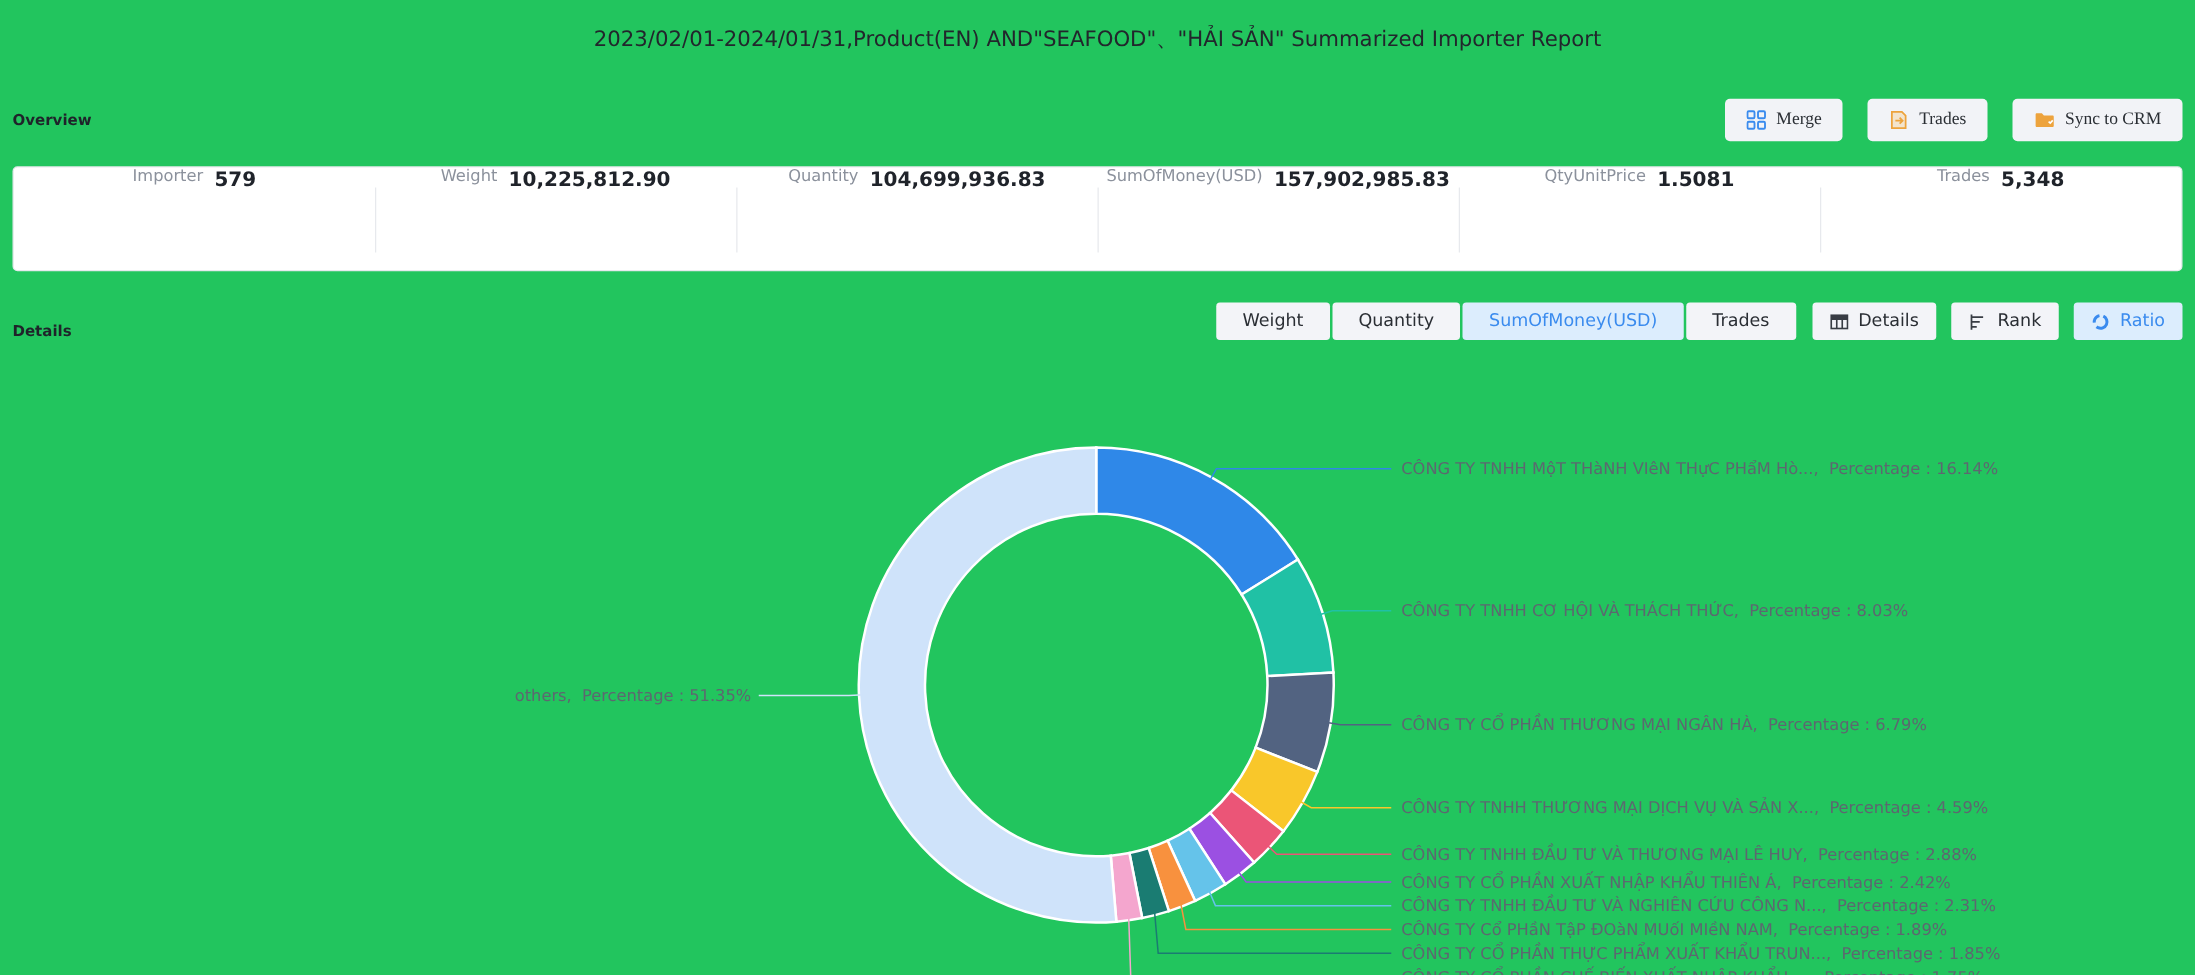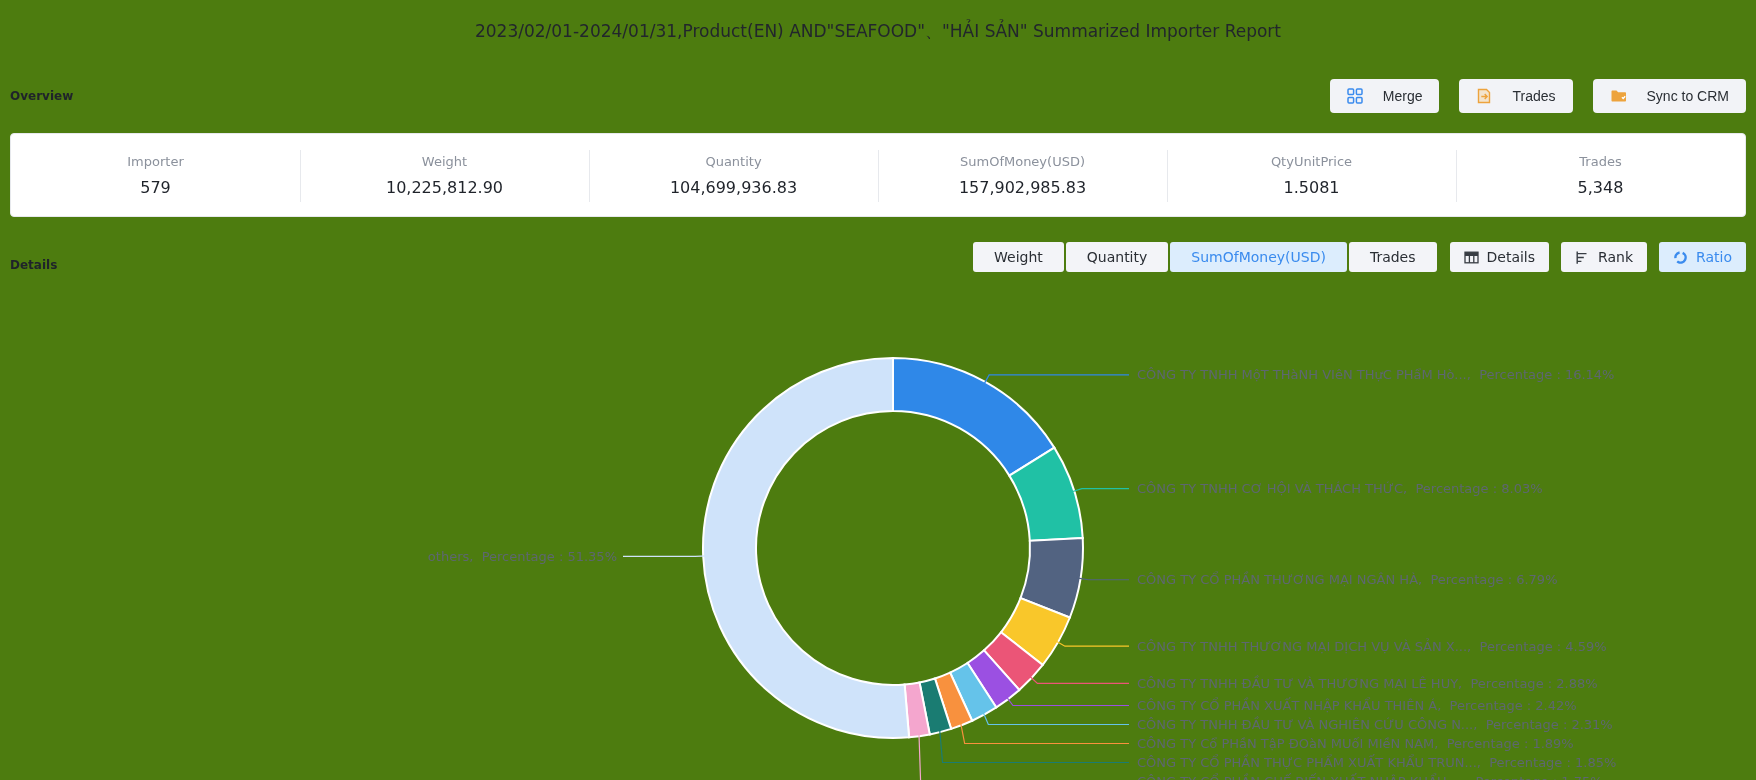--- a/index.html
+++ b/index.html
@@ -1,38 +1,38 @@
 <!DOCTYPE html>
 <html><head>
 <meta charset="utf-8">
 <style>
   *{margin:0;padding:0;box-sizing:border-box}
   html,body{width:1756px;height:780px;background:#fff;font-family:"DejaVu Sans","Liberation Sans",sans-serif;color:#22262c}
-  .page{position:relative;width:1756px;height:780px;overflow:hidden;background:#4d7c0f}
+  .page{position:relative;width:1756px;height:780px;overflow:hidden;background:#22c55e}
   .report-title{position:absolute;top:20px;left:0;width:100%;text-align:center;font-size:17px;font-weight:500;color:#22262c}
   .overview-row{position:absolute;top:78px;left:10px;right:10px;height:36px;display:flex;justify-content:space-between;align-items:center}
   .sec-heading{font-size:12px;font-weight:700;color:#1f232a}
   .actions{display:flex;gap:20px}
-  .abtn{display:flex;align-items:center;gap:20px;height:34px;padding:0 17px;background:#f2f3f7;border:none;border-radius:4px;font-size:14px;color:#2a2e34;font-family:Liberation Sans, sans-serif;cursor:pointer;white-space:nowrap}
+  .abtn{display:flex;align-items:center;gap:8px;height:34px;padding:0 17px;background:#f2f3f7;border:none;border-radius:4px;font-size:14px;color:#2a2e34;font-family:Liberation Serif, serif;cursor:pointer;white-space:nowrap}
   .abtn .ic{display:flex;align-items:center}
   .stats-card{position:absolute;left:10px;right:10px;top:133px;height:84px;border:1px solid #e7e9ed;border-radius:4px;background:#fff;display:flex}
-  .stat{flex:1;height:100%;display:flex;flex-direction:column;justify-content:center;align-items:center;position:relative;gap:9px}
+  .stat{flex:1;height:100%;display:flex;flex-direction:row;justify-content:center;position:relative;gap:9px}
   .stat + .stat::before{content:"";position:absolute;left:0;top:16px;height:52px;width:1px;background:#e7e9ed}
   .stat-label{font-size:13px;color:#8b919c}
-  .stat-value{font-size:16px;font-weight:400;color:#1f232a}
+  .stat-value{font-size:16px;font-weight:700;color:#1f232a}
   .details-row{position:absolute;top:238px;left:10px;right:10px;height:34px;display:flex;justify-content:space-between;align-items:flex-end}
   .tab-area{display:flex;gap:13px;align-items:center}
   .seg-group{display:flex;gap:2px}
   .seg{height:30px;display:flex;align-items:center;padding:0 21px;background:#f3f4f8;font-size:14px;color:#2a2e34;cursor:pointer;border-radius:3px;white-space:nowrap}
   .seg.active{background:#dcedfd;color:#3a8bee}
   .view-group{display:flex;gap:12px}
   .vbtn{display:flex;align-items:center;gap:8px;height:30px;padding:0 14px;background:#f3f4f8;border:none;border-radius:3px;font-size:14px;color:#2a2e34;font-family:inherit;cursor:pointer;white-space:nowrap}
   .vbtn.active{background:#dcedfd;color:#3a8bee}
   .vbtn .ic{display:flex;align-items:center}
-  .chart-wrap{position:absolute;left:16px;top:285px;width:1464px;height:495px}
+  .chart-wrap{position:absolute;left:0;top:285px;width:1464px;height:495px}
   svg text.chart-label{font-size:13px;fill:#5d6770;white-space:pre}
 </style>
 </head>
 <body>
 
 <div class="page">
 
   <div class="report-title">2023/02/01-2024/01/31,Product(EN) AND"SEAFOOD"、"HẢI SẢN" Summarized Importer Report</div>
 
   <div class="overview-row">

